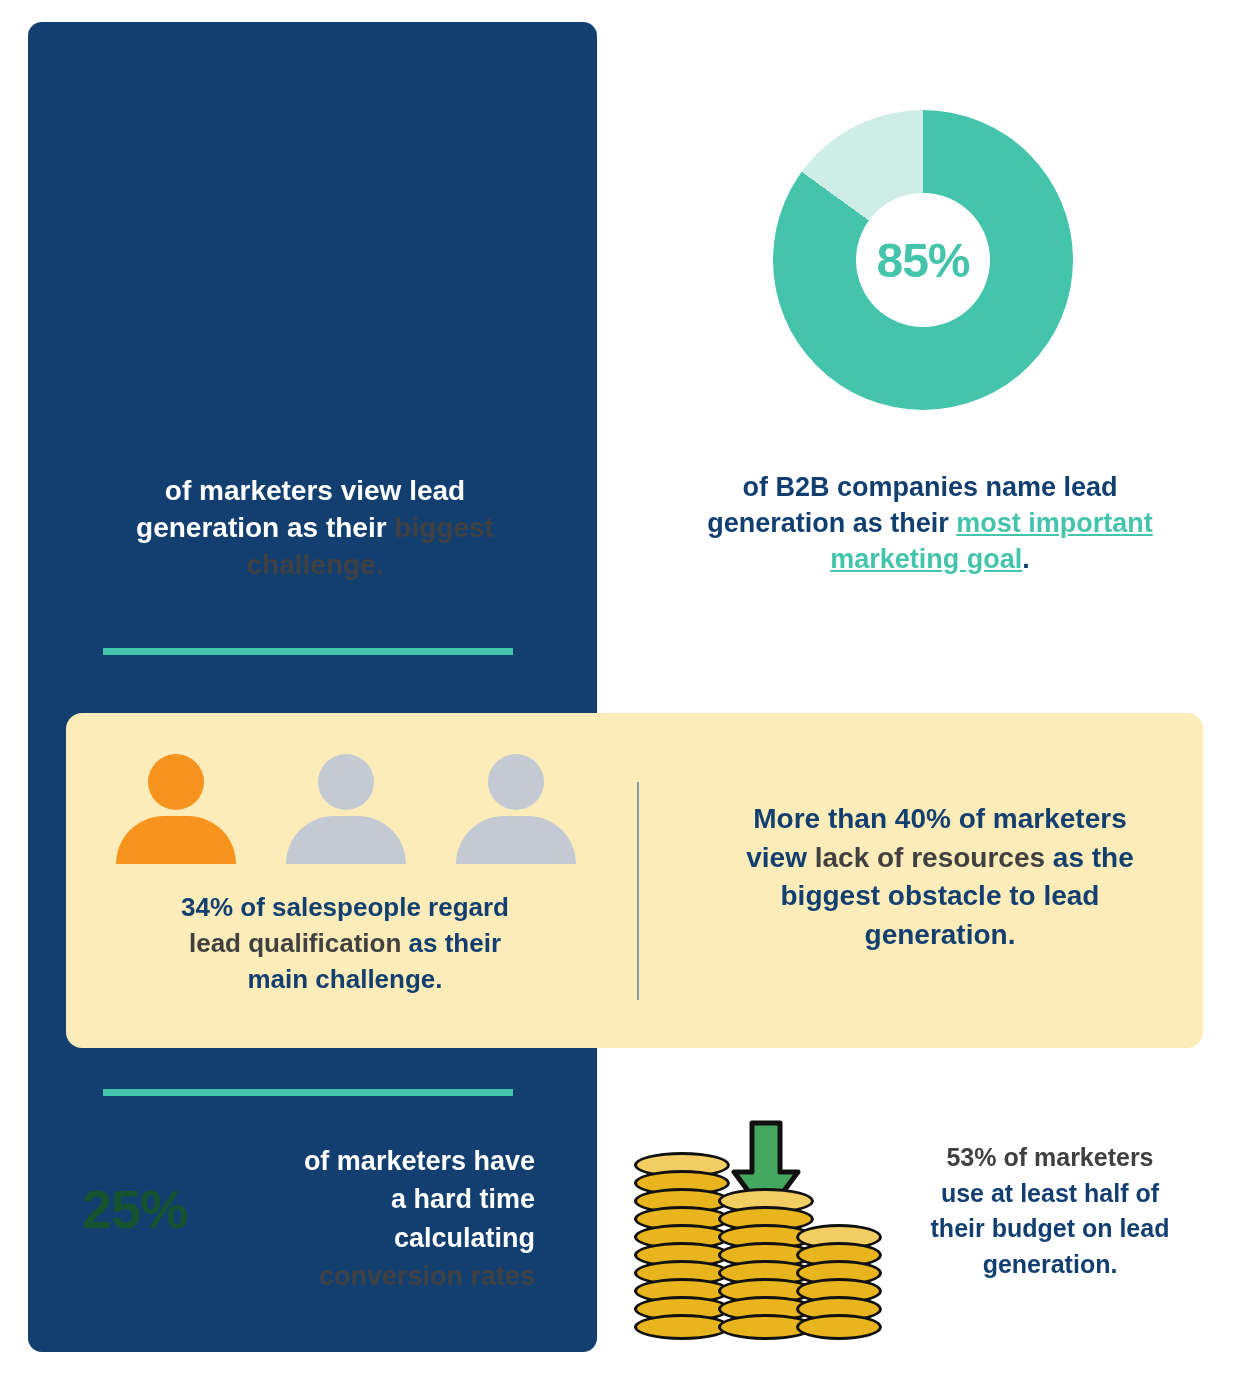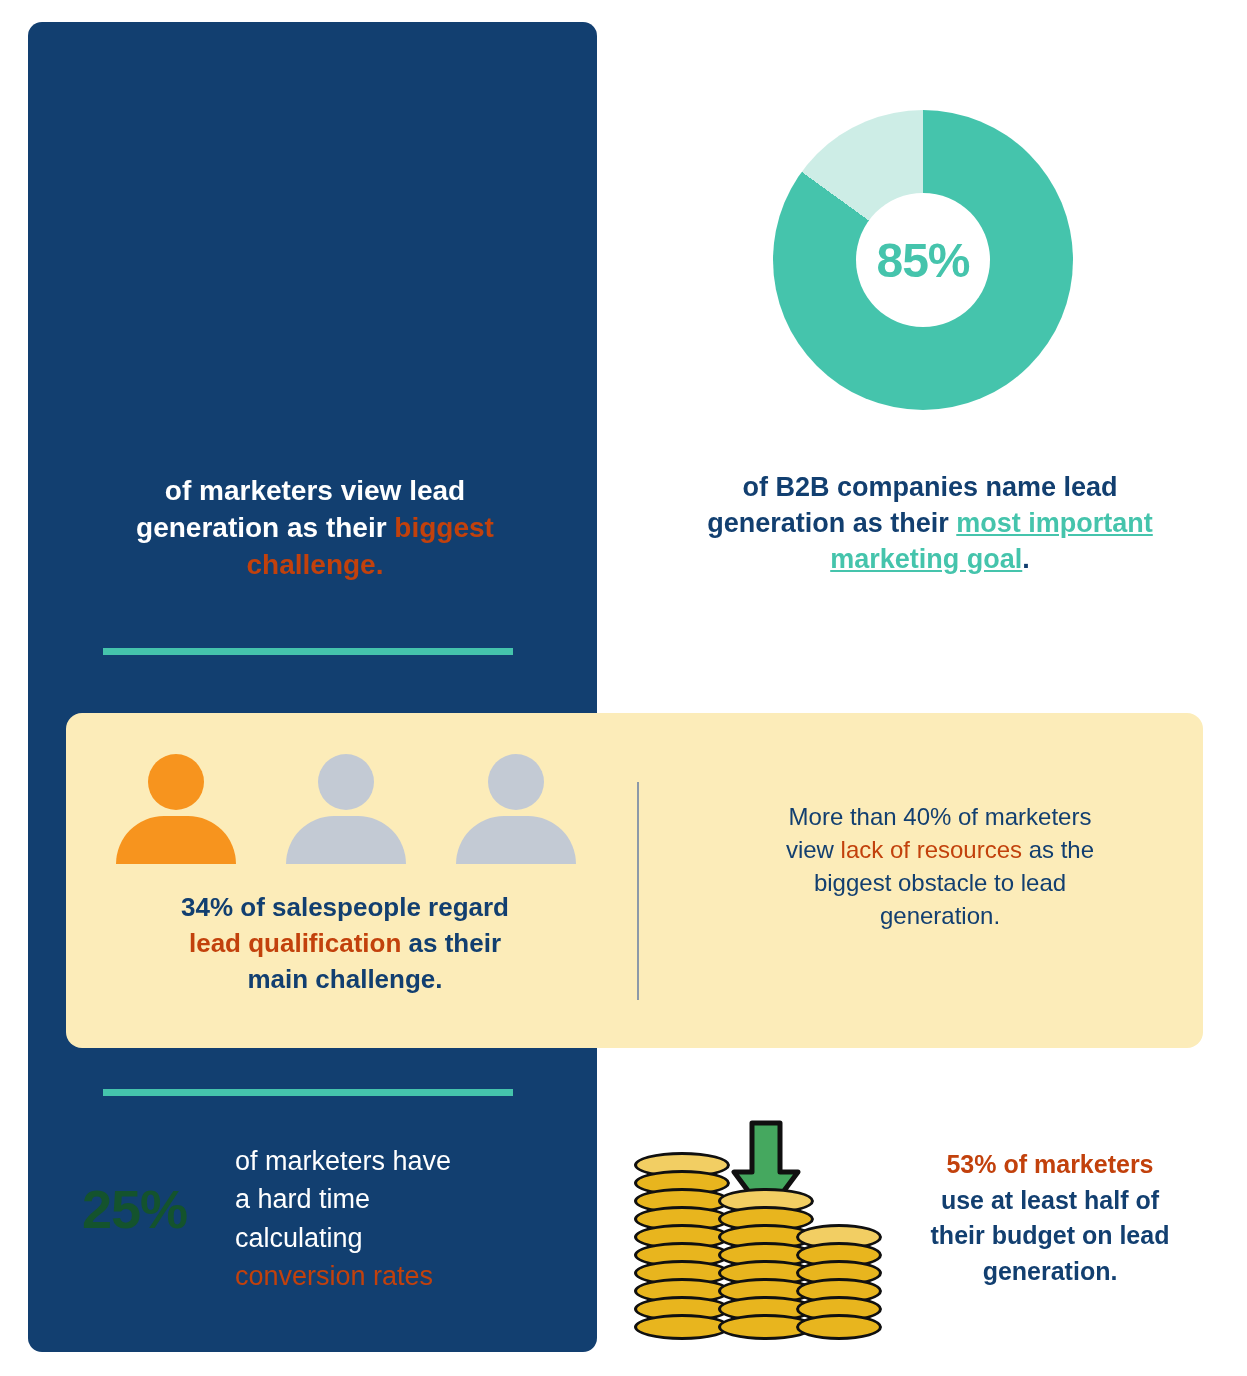--- a/index.html
+++ b/index.html
@@ -46,21 +46,21 @@
     display:flex; align-items:center; justify-content:center;
   }
   .donut2 .hole span{
     color:#45C4AC; font-size:48px; font-weight:bold; letter-spacing:-1px;
   }
 
   
   .cap{ position:absolute; text-align:center; line-height:1.33; font-weight:bold; }
   .cap1{ left:100px; top:472px; width:430px; font-size:28px; color:#ffffff; }
   .cap2{ left:660px; top:470px; width:540px; font-size:27px; color:#123F70; }
-  .or{ color:#c2410c; }
+  .or{ color:#404040; }
   .te{ color:#45C4AC;text-decoration:underline; }
 
   
   .rule{ position:absolute; height:7px; background:#45C4AC; left:103px; width:410px; }
   .rule-top{ top:648px; }
   .rule-bot{ top:1089px; }
 
   
   .yellow-card{
     position:absolute; left:66px; top:713px;
@@ -88,50 +88,50 @@
   .p-orange .head, .p-orange .body{ background:#F7941E; }
   .p-gray   .head, .p-gray   .body{ background:#C3CAD4; }
 
   .card-left-text{
     position:absolute; left:90px; top:890px; width:510px;
     text-align:center; font-size:26px; font-weight:bold;
     line-height:1.38; color:#123F70;
   }
   .card-right-text{
     position:absolute; left:690px; top:800px; width:500px;
-    text-align:center; font-size:24px; font-weight:normal;
+    text-align:center; font-size:28px; font-weight:bold;
     line-height:1.38; color:#123F70;
   }
 
   
   .pct25{
     position:absolute; left:82px; top:1178px;
     font-size:54px; font-weight:bold; color:#14532d; letter-spacing:-1px;
   }
   .pct25-text{
     position:absolute; left:235px; top:1142px; width:300px;
-    text-align:left; font-size:27px; font-weight:normal;
+    text-align:right; font-size:27px; font-weight:bold;
     line-height:1.42; color:#ffffff;
   }
 
   
   .coins{ position:absolute; left:630px; top:1120px; width:255px; height:220px; }
   .coin{
     position:absolute; width:92px; height:26px;
     border:3px solid #101010; border-radius:50%;
     background:#E8B51E;
   }
   .coin-top{ background:#F2CE63; }
 
   .arrow{ position:absolute; left:100px; top:0; width:72px; height:98px; }
 
   .budget-text{
     position:absolute; left:890px; top:1140px; width:320px;
     text-align:center; font-size:25px; font-weight:bold;
-    line-height:1.42; color:#123F70;margin-top:7px;
+    line-height:1.42; color:#123F70;
   }
 
   
   .footer-clip{
     position:absolute; left:28px; top:1368px; width:560px; height:8px;
     overflow:hidden; color:#123F70; font-size:17px; font-weight:bold;
   }
 </style>
 </head>
 <body>

